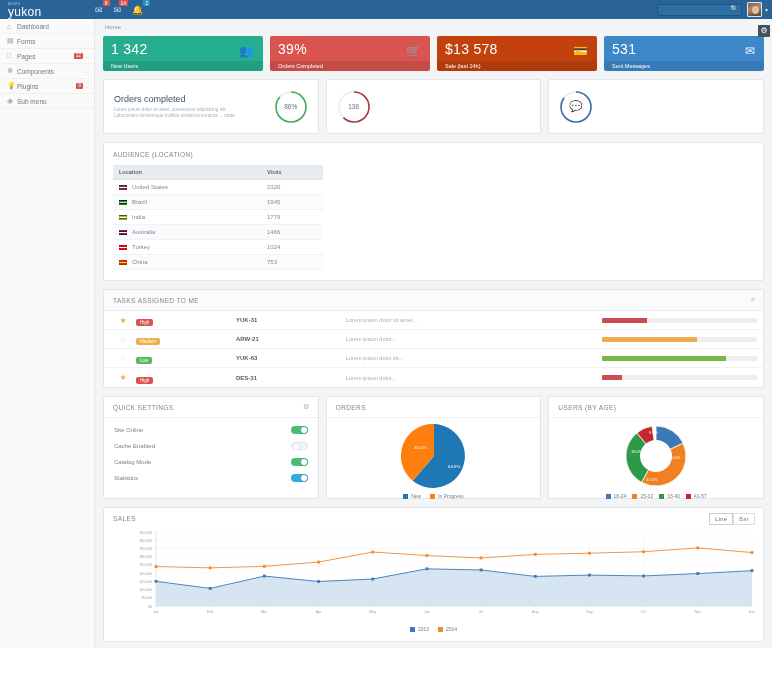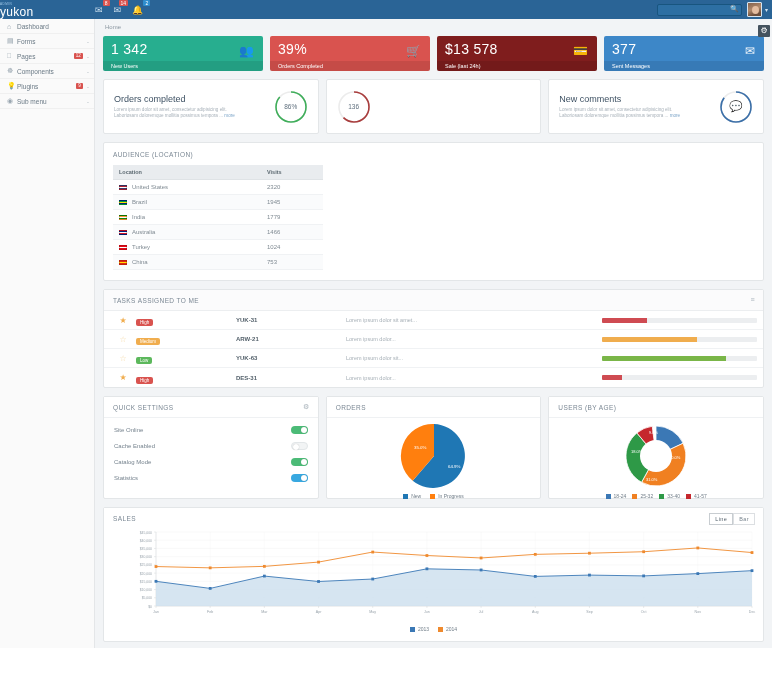--- a/index.html
+++ b/index.html
@@ -10,21 +10,21 @@
     background: #ffffff;
     overflow: hidden;
     color: #34495e;
   }
 
   
   #topbar {
     height: 19px; background: #2a6496; display: flex; align-items: center;
     position: relative; width: 772px;
   }
-  #brand { width: 95px; padding-left: 0; }
+  #brand { width: 95px; padding-left: 8px; }
   #brand .sub { font-size: 3px; color: #9ec8e8; letter-spacing: .5px; line-height:4px;}
   #brand .logo { font-size: 12px; color: #fff; font-weight: 300; line-height: 12px; letter-spacing:.3px;}
   .hdr-icon {
     position: relative; margin-right: 11px; color: #cfe2f1; font-size: 10px;
     line-height: 10px; cursor: pointer;
   }
   .badge-sq {
     position: absolute; top: -5px; right: -7px; background: #d9534f; color: #fff;
     font-size: 5px; line-height: 6px; padding: 0 2px; border-radius: 1px; min-width:7px; text-align:center;
   }
@@ -79,21 +79,21 @@
     flex: 1; height: 35px; border-radius: 2px; position: relative; color: #fff; overflow: hidden;
   }
   .stat .num { font-size: 14px; font-weight: 300; padding: 5px 0 0 8px; letter-spacing:.3px;}
   .stat .lbl {
     position: absolute; bottom: 0; left: 0; right: 0; height: 10px;
     background: rgba(0,0,0,.09); font-size: 5.5px; padding: 2px 0 0 8px;
   }
   .stat .ic { position: absolute; right: 9px; top: 8px; font-size: 12px; opacity: .92; }
   .s-green { background: #27ae8f; }
   .s-red { background: #d9534f; }
-  .s-yellow { background: #7f1d1d; }
+  .s-yellow { background: #c2410c; }
   .s-blue { background: #3d87c8; }
 
   
   .panel { background: #fff; border: 1px solid #e3e6e8; border-radius: 2px; }
   .panel-hd {
     font-size: 6.5px; color: #7b8894; letter-spacing: .4px; padding: 7px 9px 6px;
     background: #fbfbfc; border-bottom: 1px solid #eceef0; position: relative;
   }
   .panel-hd .hd-ic { position: absolute; right: 8px; top: 6px; color: #aab4bc; font-size: 7px; }
 
@@ -238,21 +238,21 @@
         <div class="num">39%</div>
         <div class="ic">🛒</div>
         <div class="lbl">Orders Completed</div>
       </div>
       <div class="stat s-yellow">
         <div class="num">$13 578</div>
         <div class="ic">💳</div>
         <div class="lbl">Sale (last 24h)</div>
       </div>
       <div class="stat s-blue">
-        <div class="num">377</div>
+        <div class="num">531</div>
         <div class="ic">✉</div>
         <div class="lbl">Sent Messages</div>
       </div>
     </div>
 
     <div class="row" style="margin-top:8px;">
       <div class="panel infocard">
         <div class="txt">
           <div class="t">Orders completed</div>
           <div class="d">
@@ -274,28 +274,20 @@
         <div class="ring">
           <svg width="34" height="34" viewBox="0 0 34 34">
             <circle cx="17" cy="17" r="15" fill="none" stroke="#ececec" stroke-width="1.6"></circle>
             <circle id="ring1" cx="17" cy="17" r="15" fill="none" stroke="#a93d3d" stroke-width="1.6" stroke-linecap="butt" transform="rotate(-90 17 17)" stroke-dasharray="58.43362335677015 94.24777960769379"></circle>
           </svg>
           <div class="rv">136</div>
         </div>
       </div>
 
       <div class="panel infocard">
-        <div class="txt">
-          <div class="t">New comments</div>
-          <div class="d">
-            <span>Lorem ipsum dolor sit amet, consectetur adipisicing elit.</span><br>
-            <span>Laboriosam doloremque mollitia possimus tempora ...</span>
-            <span class="more">more</span>
-          </div>
-        </div>
         <div class="ring">
           <svg width="34" height="34" viewBox="0 0 34 34">
             <circle cx="17" cy="17" r="15" fill="none" stroke="#ececec" stroke-width="1.6"></circle>
             <circle id="ring2" cx="17" cy="17" r="15" fill="none" stroke="#3b6fa8" stroke-width="1.6" stroke-linecap="butt" transform="rotate(-90 17 17)" stroke-dasharray="80.11061266653972 94.24777960769379"></circle>
           </svg>
           <div class="rv icn">💬</div>
         </div>
       </div>
     </div>
 

